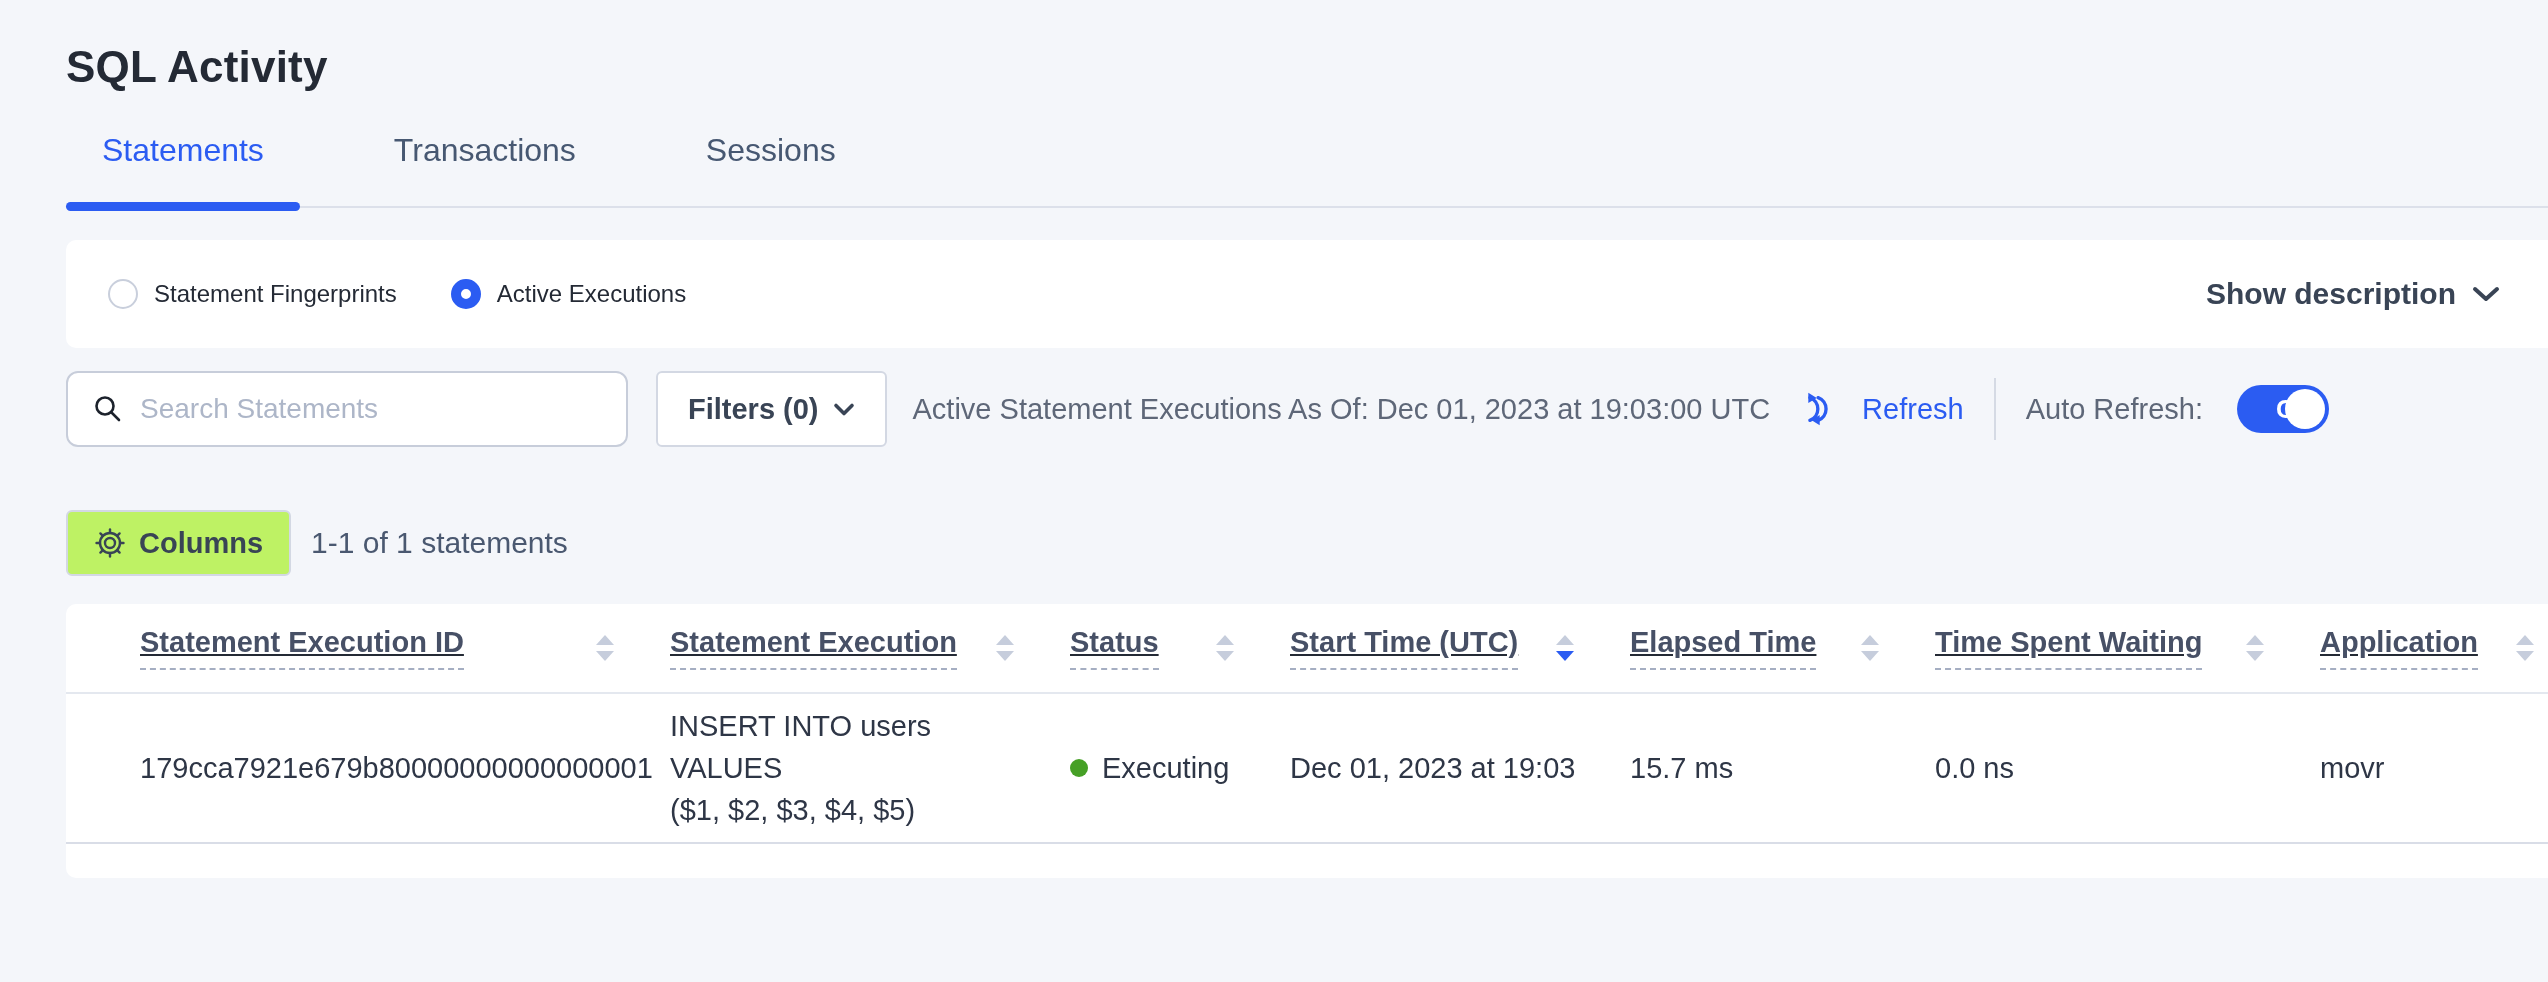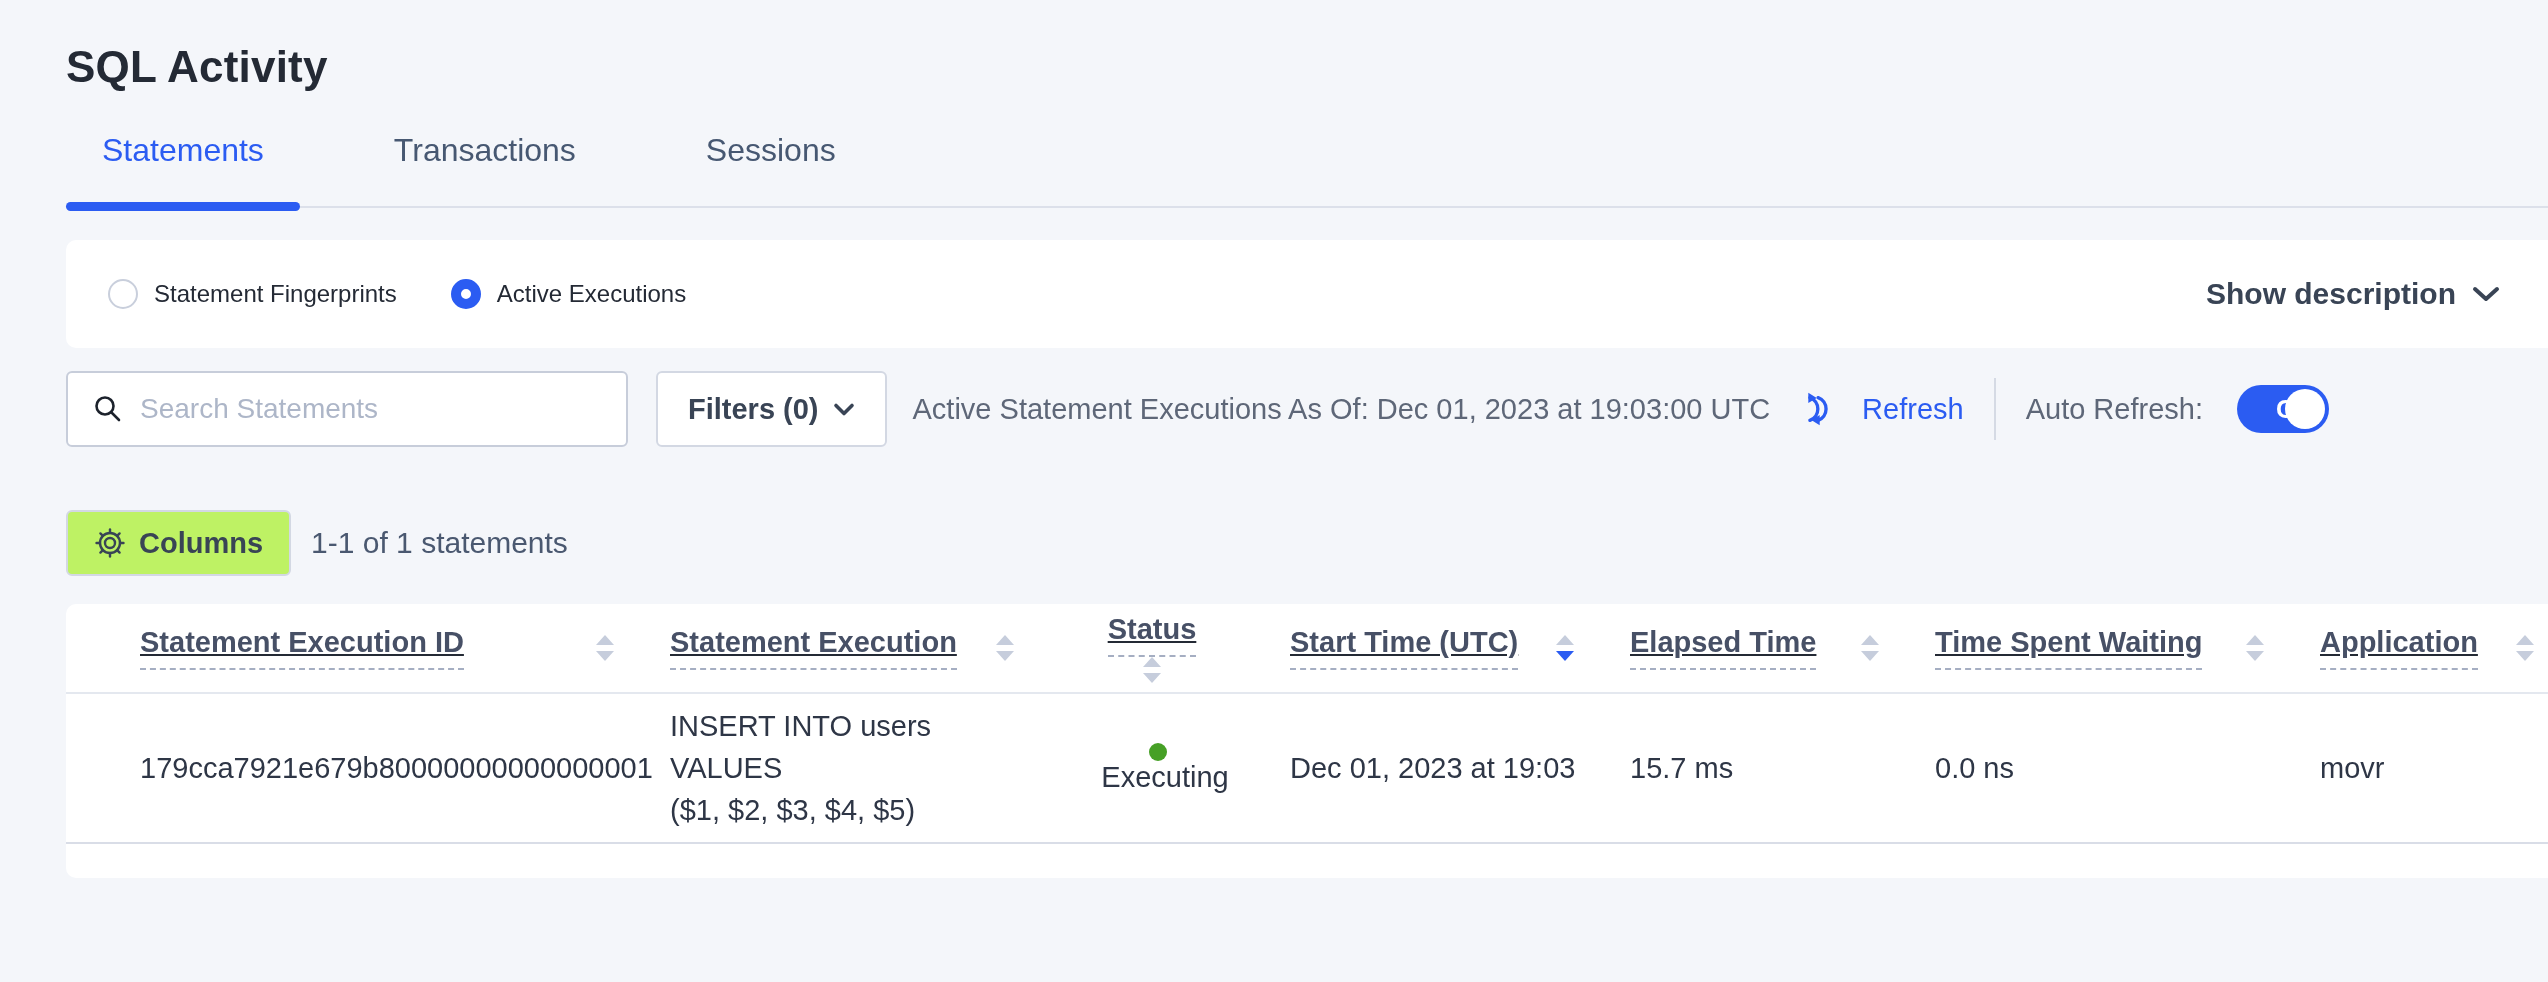--- a/index.html
+++ b/index.html
@@ -94,21 +94,21 @@
   .controls {
     margin:22px 0 0 66px;
     display:flex;
     align-items:center;
     height:78px;
   }
   .search-box {
     width:562px; height:76px;
     background:#fff;
     border:2px solid #c7cdda;
-    border-radius:6px;
+    border-radius:12px;
     display:flex;
     align-items:center;
     padding-left:24px;
   }
   .search-box input {
     border:none; outline:none;
     margin-left:16px;
     font-size:28px;
     font-family:"Liberation Sans", sans-serif;
     color:#242a35;
@@ -259,21 +259,21 @@
     align-items:center;
     min-height:150px;
     padding-left:74px;
     border-bottom:2px solid #d9dde7;
     font-size:29px;
     color:#2e3646;
   }
   .td { flex:none; padding-right:30px; }
   .col1 { width:530px; }
   .col2 { width:400px; }
-  .col3 { width:220px;flex-direction:column; }
+  .col3 { width:220px; }
   .col4 { width:340px; }
   .col5 { width:305px; }
   .col6 { width:385px; }
   .col7 { width:270px; }
   .stmt-line { display:block; line-height:42px; }
   .status-cell { display:flex; align-items:center; }
   .status-dot {
     width:18px; height:18px;
     border-radius:50%;
     background:#46a026;

